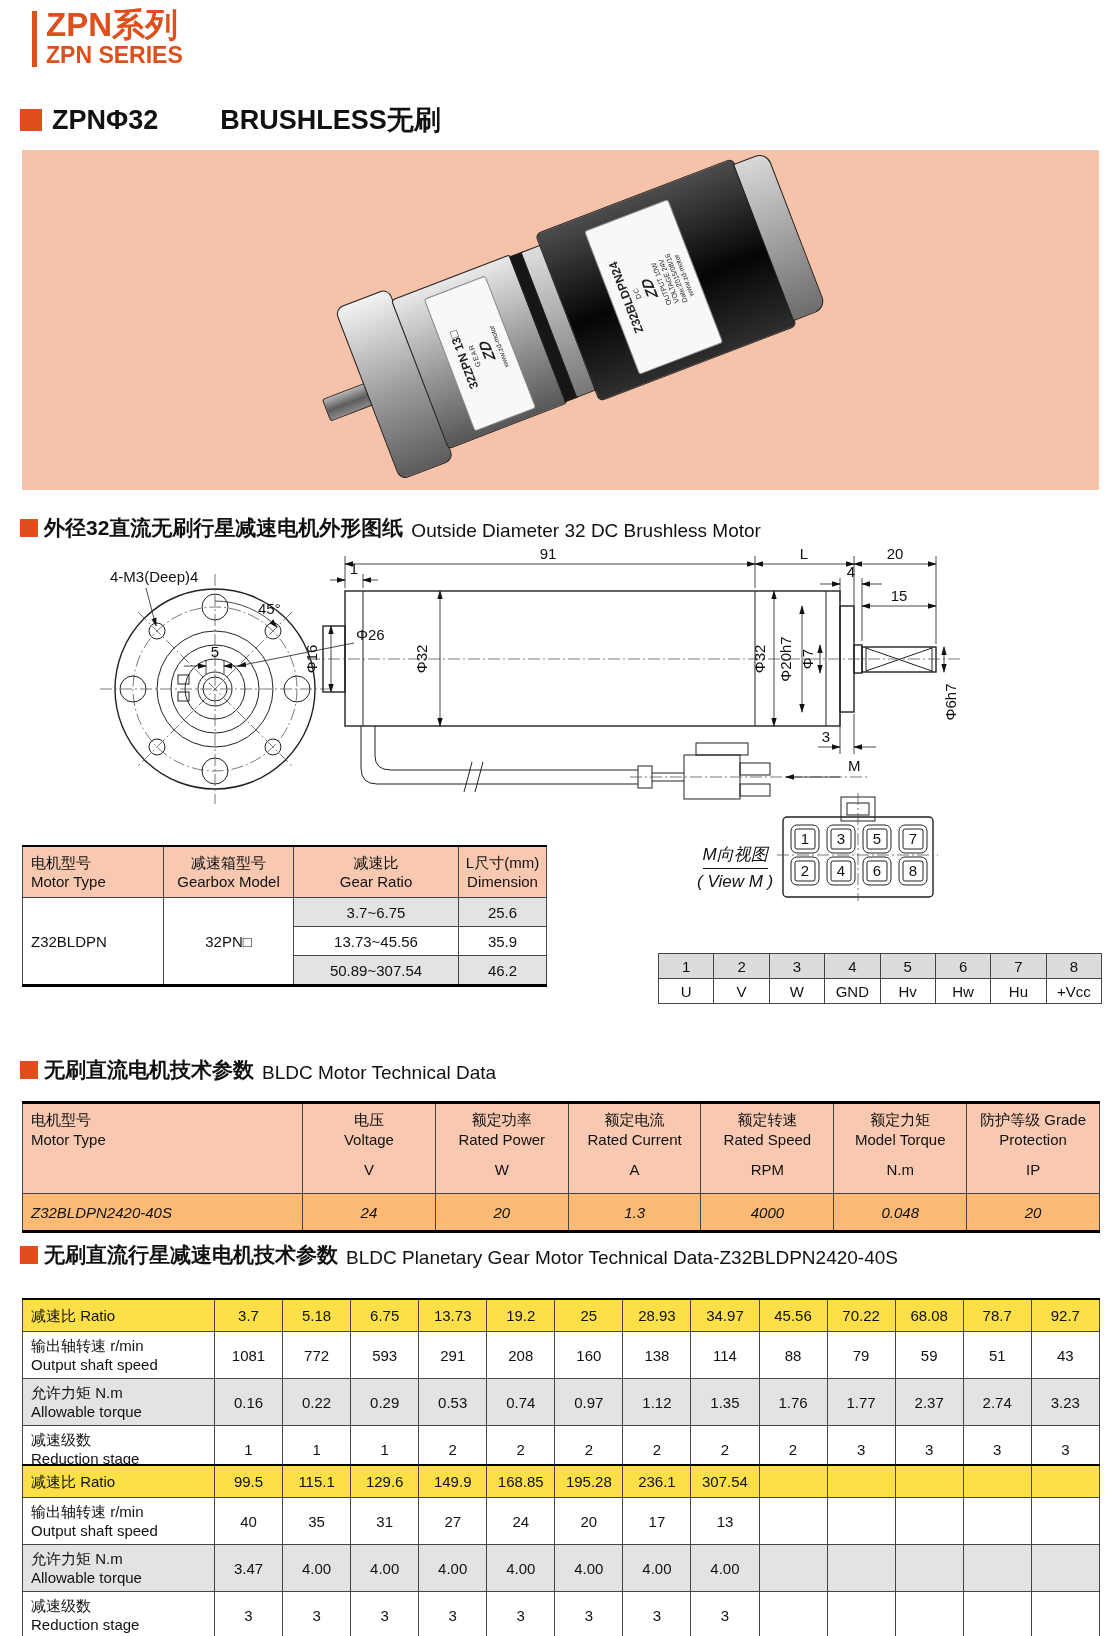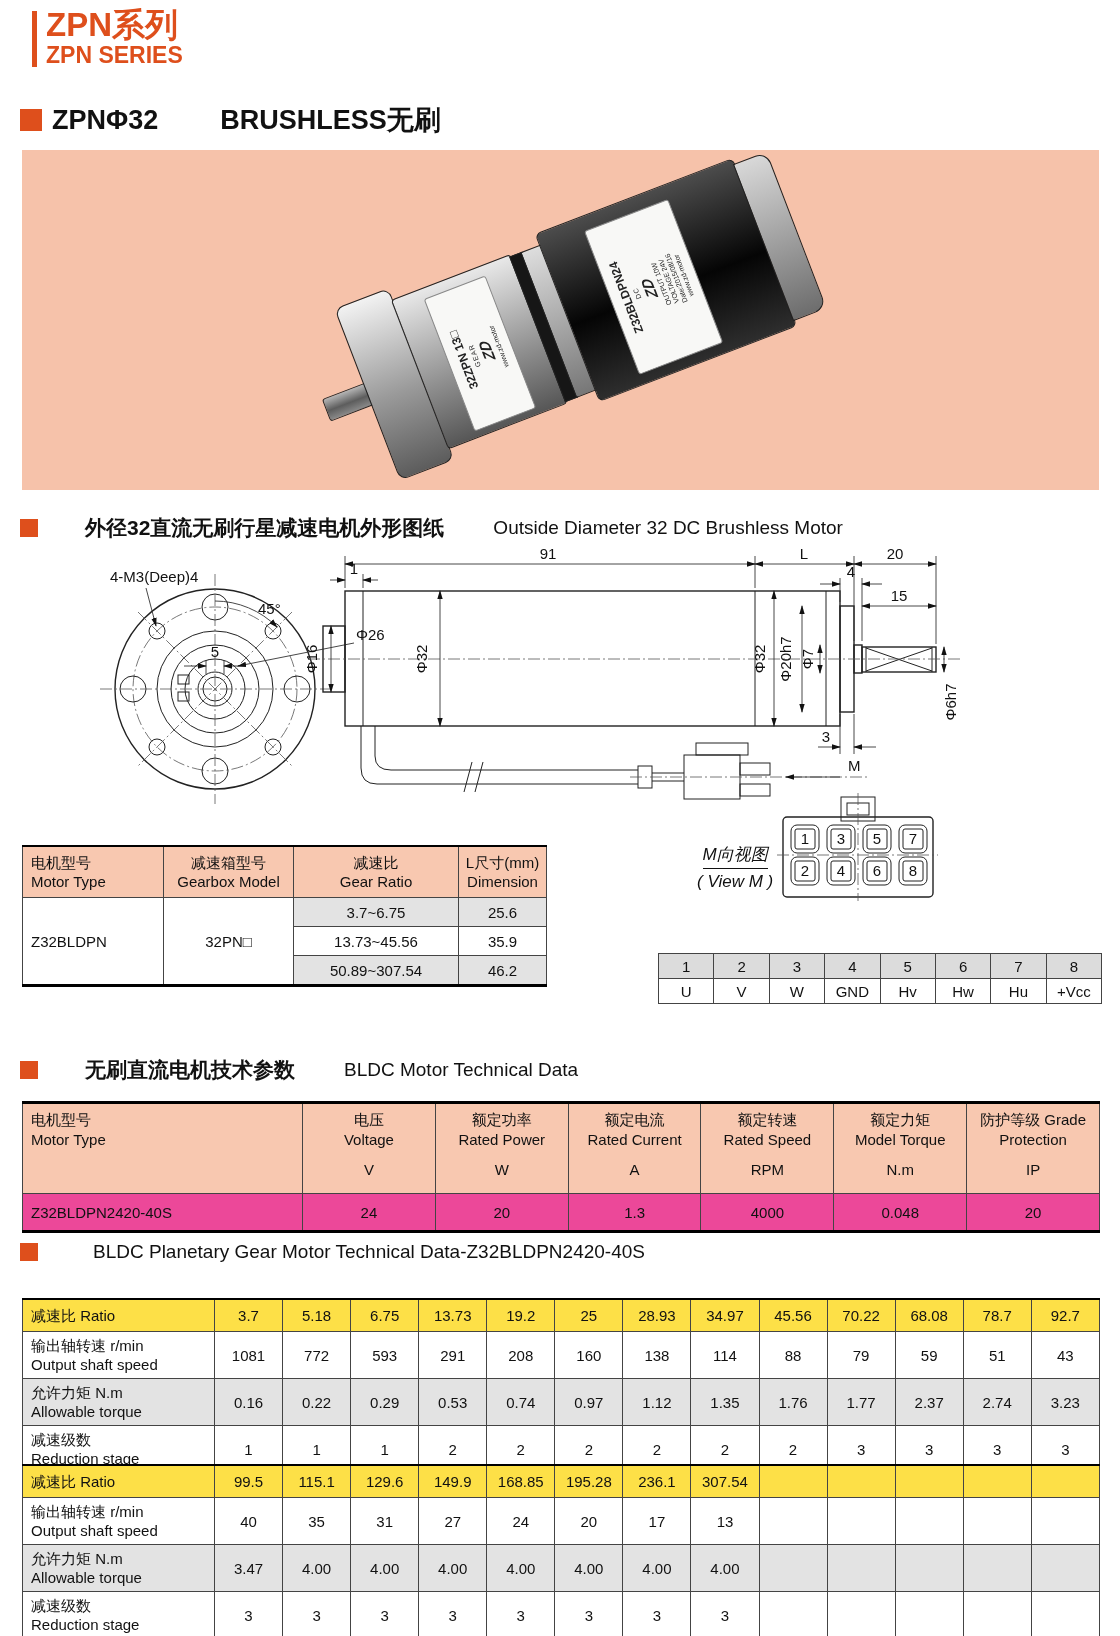--- a/index.html
+++ b/index.html
@@ -31,21 +31,21 @@
   .m-label{position:absolute;background:#f8f8f6;border-radius:3px;display:flex;align-items:center;justify-content:center;overflow:hidden;border:1px solid #888;}
   .gl{left:30px;top:10px;width:64px;height:140px;}
   .ml{left:46px;top:14px;width:88px;height:152px;}
   .rot{transform:rotate(-90deg);display:flex;flex-direction:column;align-items:center;gap:1px;white-space:nowrap;color:#222;}
   .lab-model{font-weight:bold;font-size:12px;}
   .lab-sub{font-size:7px;letter-spacing:1px;}
   .lab-logo{font-style:italic;font-weight:900;font-size:15px;transform:skewX(-12deg);}
   .lab-spec{font-size:7px;}
 
   
-  .sec{position:absolute;display:flex;align-items:center;gap:41px;}
+  .sec{position:absolute;display:flex;align-items:flex-end;}
   .sec .sq2{width:18px;height:18px;background:#DE4F1C;align-self:center;margin-right:6px;flex:0 0 auto;}
   .sec .zh{font-size:21px;font-weight:bold;}
   .sec .en{font-size:19px;margin-left:8px;}
 
   
   svg{position:absolute;}
   svg text{font-family:"Liberation Sans",sans-serif;fill:#111;font-size:15px;}
   .oln{stroke:#222;stroke-width:1.4;fill:none;}
   .thin{stroke:#222;stroke-width:1;fill:none;}
   .dim{stroke:#333;stroke-width:0.9;fill:none;}
@@ -76,21 +76,21 @@
   
   .pin-table{position:absolute;left:658px;top:953px;width:444px;}
   .pin-table th{background:#DCDCDC;height:22px;}
   .pin-table td{background:#fff;height:22px;}
 
   
   .bldc-table{position:absolute;left:22px;top:1101px;width:1078px;border-top:3px solid #000;border-bottom:3px solid #000;}
   .bldc-table th{background:#F8C8B0;height:82px;vertical-align:top;padding-top:6px;}
   .bldc-table th .unit{display:block;margin-top:12px;}
   .bldc-table .hleft{text-align:left;padding-left:8px;}
-  .bldc-table td{height:34px;background:#ec4899;}
+  .bldc-table td{height:34px;background:#fdba74;font-style:italic;}
   .bldc-table td.cleft{text-align:left;padding-left:8px;}
 
   
   .ptable{position:absolute;left:22px;width:1078px;border-top:2.5px solid #000;border-bottom:3px solid #000;}
   .ptable th{text-align:left;padding-left:8px;}
   .ptable tr.r-ratio td,.ptable tr.r-ratio th{background:#fde047;height:29px;}
   .ptable tr.r-speed td,.ptable tr.r-speed th{background:#fff;height:44px;}
   .ptable tr.r-torque td,.ptable tr.r-torque th{background:#E3E3E3;height:44px;}
   .ptable tr.r-stage td,.ptable tr.r-stage th{background:#fff;height:44px;}
   .pt-a{top:1298px;} .pt-b{top:1464px;}
@@ -444,20 +444,21 @@
       <td>1.3</td>
       <td>4000</td>
       <td>0.048</td>
       <td>20</td>
     </tr>
   </tbody>
     </table>
 
   <div class="sec" style="left:20px;top:1241px;">
     <span class="sq2"></span>
+    <span class="zh">无刷直流行星减速电机技术参数</span>
     <span class="en">BLDC Planetary Gear Motor Technical Data-Z32BLDPN2420-40S</span>
   </div>
 
   <table class="ptable pt-a">
     <colgroup>
         <col style="width:192px">
       </colgroup>
     <tbody>
         <tr class="r-ratio">
       <th>

